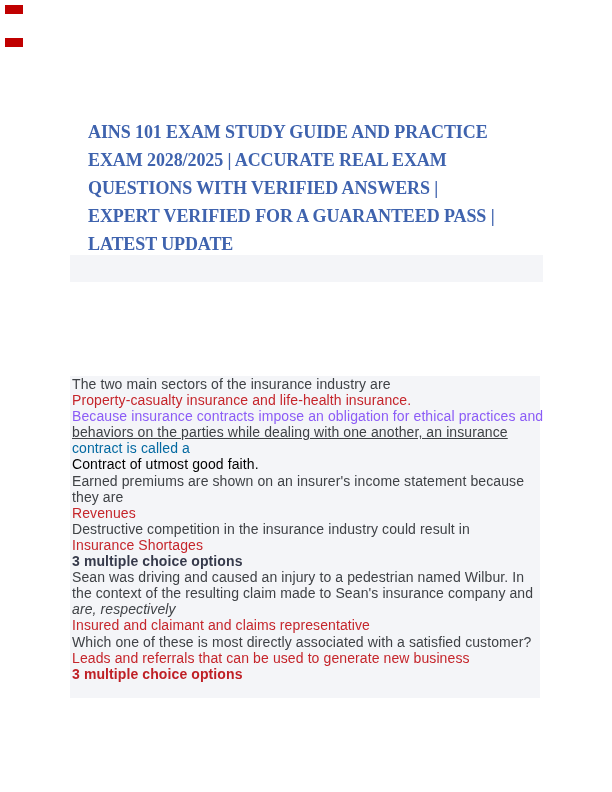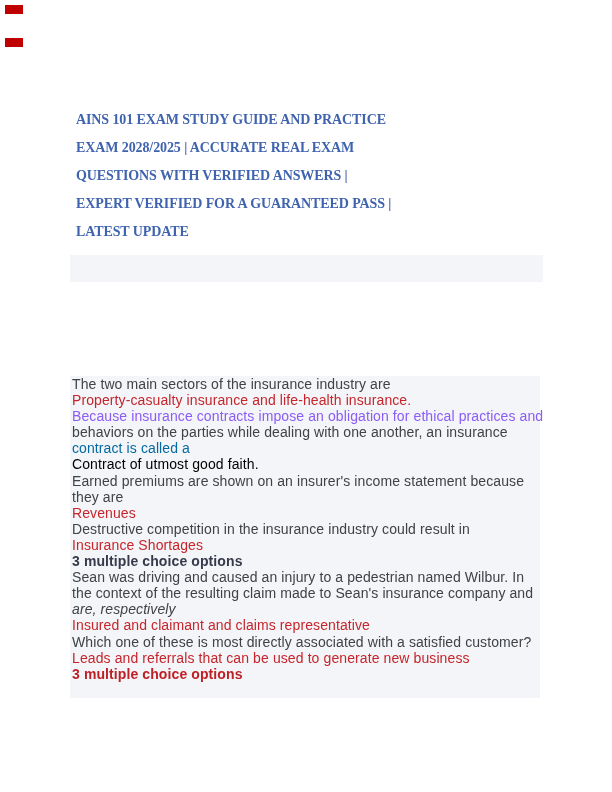--- a/index.html
+++ b/index.html
@@ -16,24 +16,24 @@
     left: 5px;
     width: 18px;
     height: 9px;
   }
   .chip-1 { top: 5px; }
   .chip-2 { top: 38px; }
   .doc-title {
     position: absolute;
     left: 72px;
     top: 102px;
-    margin: 4px;
+    margin: 16px;
     font-family: "Liberation Serif", "DejaVu Serif", serif;
     font-weight: bold;
-    font-size: 14px;
+    font-size: 18px;
     line-height: 28px;
     letter-spacing: -0.1px;
   }
   .doc-title .t-line { white-space: nowrap; }
   .intro-bar {
     position: absolute;
     left: 70px;
     top: 255px;
     width: 473px;
     height: 27px;
@@ -69,21 +69,21 @@
       <div class="t-line">EXPERT VERIFIED FOR A GUARANTEED PASS |</div>
       <div class="t-line">LATEST UPDATE</div>
     </h1>
 
   <div class="intro-bar" style="background-color: rgb(244, 245, 248);"></div>
 
   <div class="qa-block" id="qa-block" style="background-color: rgb(244, 245, 248);">
       <div class="qa-line" style="color: rgb(63, 66, 70);">The two main sectors of the insurance industry are</div>
       <div class="qa-line" style="color: rgb(197, 37, 43);">Property-casualty insurance and life-health insurance.</div>
       <div class="qa-line" style="color: #8b5cf6;">Because insurance contracts impose an obligation for ethical practices and</div>
-      <div class="qa-line" style="color: rgb(63, 66, 70);">behaviors on the parties while dealing with one another, an insurance</div>
+      <div class="qa-line" style="color: rgb(63, 66, 70); text-decoration: underline;">behaviors on the parties while dealing with one another, an insurance</div>
       <div class="qa-line" style="color: #0369a1;">contract is called a</div>
       <div class="qa-line" style="color: #000000;">Contract of utmost good faith.</div>
       <div class="qa-line" style="color: rgb(63, 66, 70);">Earned premiums are shown on an insurer's income statement because</div>
       <div class="qa-line" style="color: rgb(63, 66, 70);">they are</div>
       <div class="qa-line" style="color: rgb(197, 37, 43);">Revenues</div>
       <div class="qa-line" style="color: rgb(63, 66, 70);">Destructive competition in the insurance industry could result in</div>
       <div class="qa-line" style="color: rgb(197, 37, 43);">Insurance Shortages</div>
       <div class="qa-line bold" style="color: rgb(54, 58, 75);">3 multiple choice options</div>
       <div class="qa-line" style="color: rgb(63, 66, 70);">Sean was driving and caused an injury to a pedestrian named Wilbur. In</div>
       <div class="qa-line" style="color: rgb(63, 66, 70);">the context of the resulting claim made to Sean's insurance company and</div>

